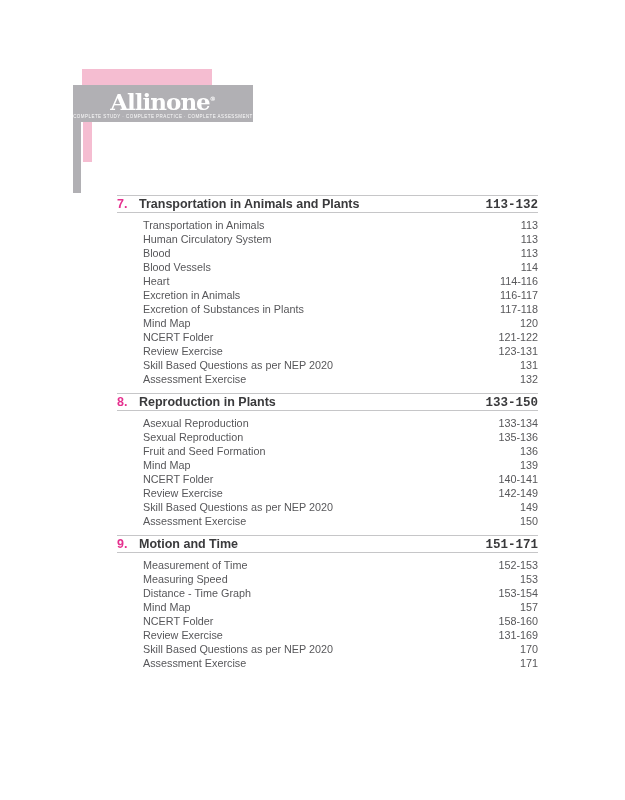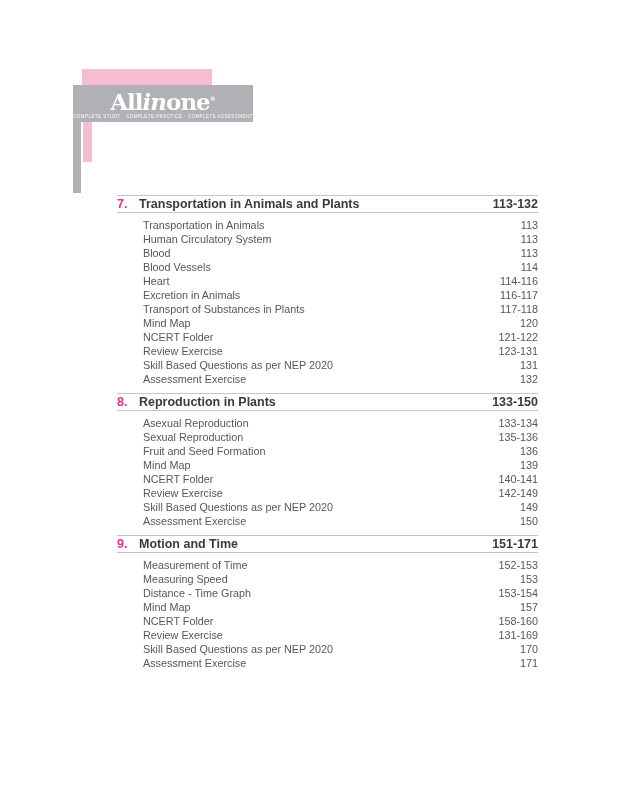--- a/index.html
+++ b/index.html
@@ -12,33 +12,33 @@
   .logo-gray-strip{position:absolute;left:73px;top:120px;width:8px;height:73px;background:var(--gray);}
   .logo-pink-strip{position:absolute;left:83px;top:120px;width:9px;height:42px;background:var(--pink);}
   .logo-band{
     position:absolute;left:73px;top:85px;width:180px;height:37px;background:var(--gray);
     color:#ffffff;text-align:center;
   }
   .brand{
     font-family:"DejaVu Serif",serif;font-weight:bold;font-size:23px;line-height:25px;
     letter-spacing:-1px;margin-top:1px;white-space:nowrap;
   }
-  .brand .it{font-style:italic;}
+  .brand .it{}
   .brand .reg{font-size:6px;vertical-align:super;letter-spacing:0;}
   .tagline{font-size:4.5px;line-height:6px;letter-spacing:.45px;white-space:nowrap;opacity:.95;}
   
   .toc{position:absolute;left:117px;top:195px;width:421px;}
   .chapter-head{
     display:flex;align-items:baseline;box-sizing:border-box;height:18px;
     border-top:1px solid var(--rule);border-bottom:1px solid var(--rule);
     padding:2px 0 1px;font-weight:bold;font-size:12.5px;line-height:13px;color:var(--headtxt);
   }
   .chapter-head .num{color:var(--accent);width:22px;flex:none;}
   .chapter-head .title{flex:1;}
-  .chapter-head .pages{flex:none;}
+  .chapter-head .pages{flex:none;font-family:Liberation Mono, monospace;}
   .items{padding:5px 0 7px;}
   .row{
     display:flex;justify-content:space-between;align-items:center;
     padding-left:26px;font-size:10.8px;line-height:14px;color:var(--itemtxt);
   }
   .row .pg{flex:none;padding-left:10px;}
 </style>
 </head>
 <body style="--pink: #f5bdd1; --gray: #b1b0b4; --accent: #e5308e; --rule: #c6c6c8; --headtxt: #3a3a3c; --itemtxt: #57575a;">
 
@@ -80,21 +80,21 @@
           </div>
           <div class="row">
             <span class="label">Heart</span>
             <span class="pg">114-116</span>
           </div>
           <div class="row">
             <span class="label">Excretion in Animals</span>
             <span class="pg">116-117</span>
           </div>
           <div class="row">
-            <span class="label">Transport of Substances in Plants</span>
+            <span class="label">Excretion of Substances in Plants</span>
             <span class="pg">117-118</span>
           </div>
           <div class="row">
             <span class="label">Mind Map</span>
             <span class="pg">120</span>
           </div>
           <div class="row">
             <span class="label">NCERT Folder</span>
             <span class="pg">121-122</span>
           </div>

